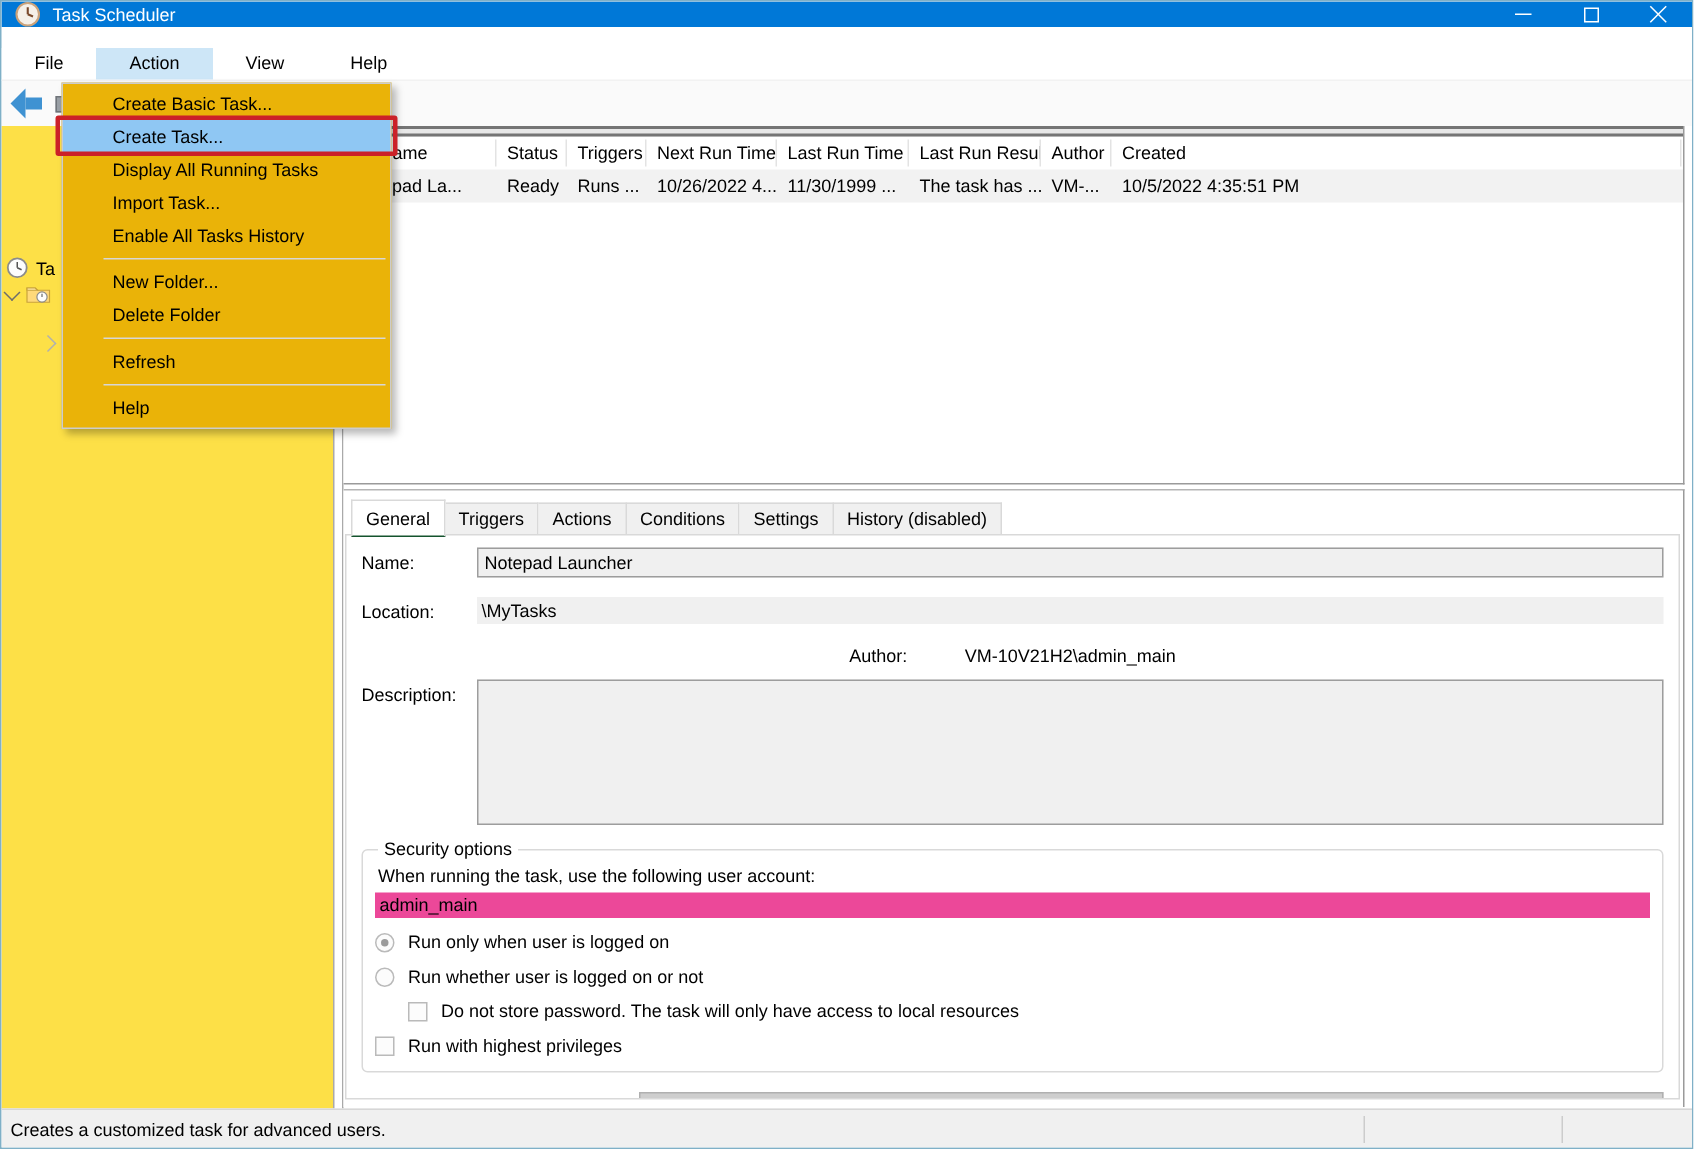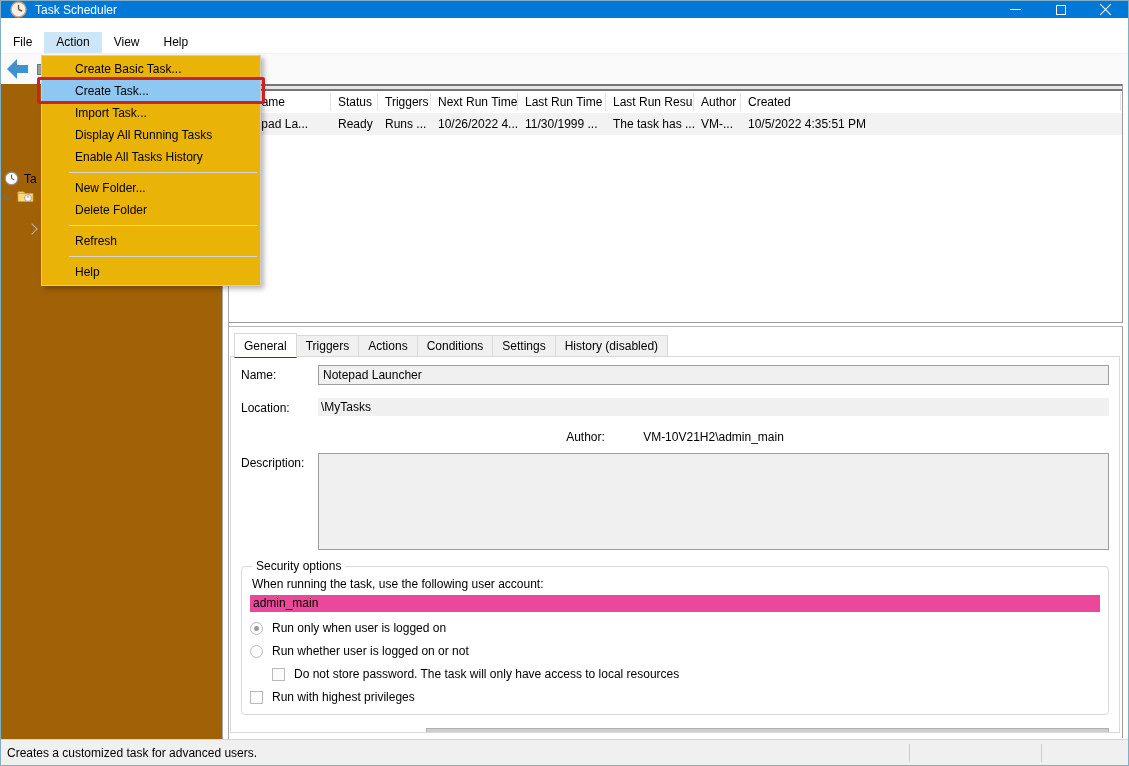--- a/index.html
+++ b/index.html
@@ -14,32 +14,32 @@
   .caption-btn { width:45px; height:31px; display:flex; align-items:center; justify-content:center; }
   .glyph-min { width:11px; height:1px; background:#fff; }
   .glyph-max { width:10px; height:10px; border:1px solid #fff; }
   .glyph-close { position:relative; width:13px; height:13px; }
   .glyph-close::before,.glyph-close::after { content:""; position:absolute; left:-1px; top:6px; width:15px; height:1px; background:#fff; }
   .glyph-close::before { transform:rotate(45deg); }
   .glyph-close::after { transform:rotate(-45deg); }
 
   
   .menubar { position:absolute; top:31px; left:0; right:0; height:22px; background:#fff; display:flex; border-bottom:1px solid #f2f2f2; }
-  .menu-item { padding:0 12px; line-height:21px; cursor:default; }
+  .menu-item { padding:0 22px; line-height:21px; cursor:default; }
   .menu-item.active { background:#cde6f7; }
 
   
   .toolbar { position:absolute; top:53px; left:0; right:0; height:30px; background:#fafafa; display:flex; align-items:center; }
   .back-arrow { position:relative; width:22px; height:14px; margin-left:6px; }
   .back-arrow .head { position:absolute; left:0; top:-3px; width:0; height:0; border-right:10px solid #3f92d2; border-top:10px solid transparent; border-bottom:10px solid transparent; }
   .back-arrow .shaft { position:absolute; left:10px; top:3px; width:11px; height:8px; background:#3f92d2; }
   .tool-icon2 { width:14px; height:11px; background:#9aa0a6; border:1px solid #70757a; margin-left:8px; }
 
   
-  .tree-panel { position:absolute; left:0; top:83px; width:221px; bottom:26px; background:#a16207; }
+  .tree-panel { position:absolute; left:0; top:83px; width:221px; bottom:26px; background:#fde047; }
   .tree-row { position:absolute; display:flex; align-items:center; white-space:nowrap; }
   .chev { width:8px; height:8px; border-right:1px solid #6d6d6d; border-bottom:1px solid #6d6d6d; flex:none; }
   .chev.down { transform:rotate(45deg); }
   .chev.right { transform:rotate(-45deg); border-color:#b0b0b0; }
 
   
   .v-splitter { position:absolute; left:221px; top:83px; bottom:26px; width:7px; background:#fff; border-left:1px solid #a9a9a9; border-right:1px solid #a9a9a9; }
 
   
   .list-panel { position:absolute; left:228px; top:83px; width:894px; height:239px; background:#fff; border-right:1px solid #9a9a9a; border-bottom:1px solid #9a9a9a; }
@@ -244,22 +244,22 @@
 
   <div class="statusbar">
     <div class="status-text">Creates a customized task for advanced users.</div>
     <div class="status-div" style="left:908px;"></div>
     <div class="status-div" style="left:1040px;"></div>
   </div>
 
   <div class="menu-popup">
     <div class="mi">Create Basic Task...</div>
     <div class="mi hl">Create Task...</div>
+    <div class="mi">Display All Running Tasks</div>
     <div class="mi">Import Task...</div>
-    <div class="mi">Display All Running Tasks</div>
     <div class="mi">Enable All Tasks History</div>
     <div class="msep"></div>
     <div class="mi">New Folder...</div>
     <div class="mi">Delete Folder</div>
     <div class="msep"></div>
     <div class="mi">Refresh</div>
     <div class="msep"></div>
     <div class="mi">Help</div>
     <div class="red-annotation"></div>
   </div>

